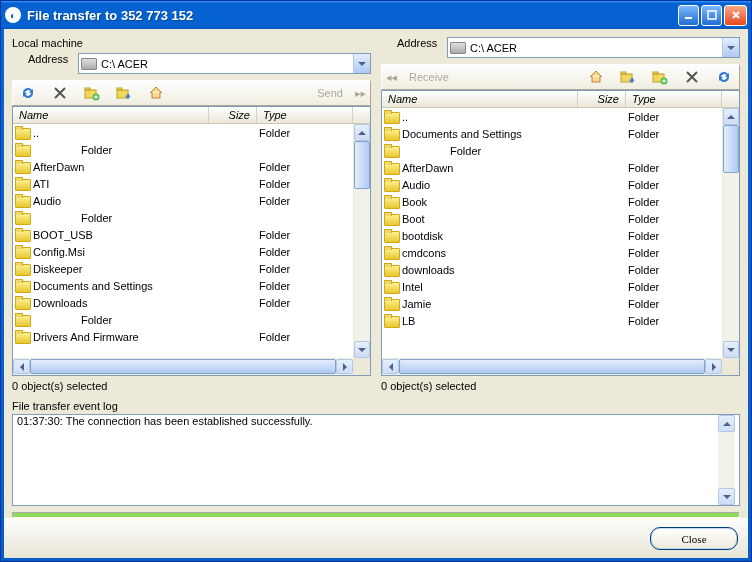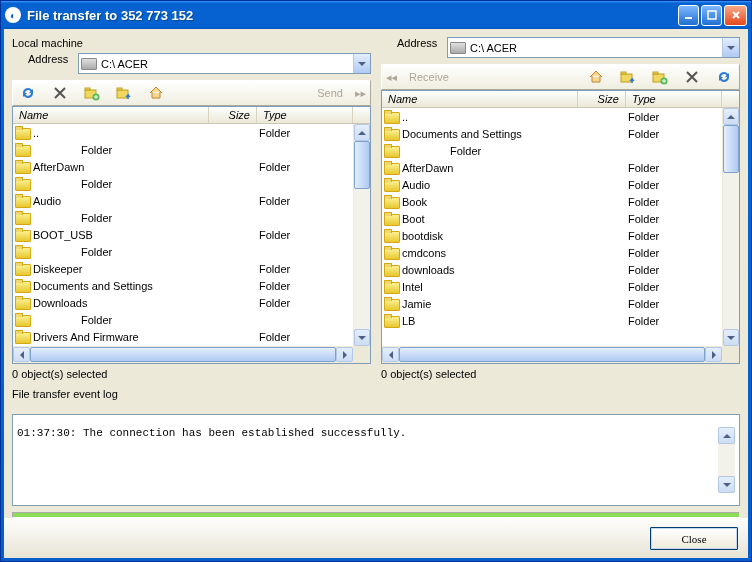--- a/index.html
+++ b/index.html
@@ -46,28 +46,28 @@
 .vscroll { width: 17px; background: #f0eee2; display: flex; flex-direction: column; border-left: 1px solid #ece9d8; }
 .sb-btn { height: 17px; background: linear-gradient(#e4eefd, #cdddf3); border: 1px solid #b4c7e5; border-radius: 2px; display: flex; align-items: center; justify-content: center; cursor: pointer; }
 .sb-thumb { background: linear-gradient(90deg, #e4eefd, #afc9f3); border: 1px solid #7da2ce; border-radius: 2px; margin: 0; }
 .sb-track { flex: 1; background: #f3f2ea; }
 .hscroll { height: 17px; display: flex; background: #f0eee2; border-top: 1px solid #ece9d8; flex-shrink: 0; }
 .hscroll .sb-btn { width: 17px; height: 15px; }
 .hscroll .sb-thumb { flex: 1; background: linear-gradient(#e4eefd, #afc9f3); height: 15px; }
 .hscroll .corner { width: 17px; background: #ece9d8; }
 .status-text { padding: 4px 0 6px 0; }
 .logarea { padding: 0 8px 6px 8px; }
-.log-label { margin-bottom: 14px; }
-.log-box { height: 92px; border: 1px solid #7f9db9; background: #fff; padding: 12px 4px; display: flex; font-family: Liberation Mono, monospace; }
+.log-label { margin-bottom: 2px; }
+.log-box { height: 92px; border: 1px solid #7f9db9; background: #fff; padding: 0 4px; display: flex; }
 .log-content { flex: 1; }
 .log-sv { width: 17px; background: #f3f2ea; display: flex; flex-direction: column; }
 .progressbar { height: 6px; background: #ece9d8; border: 1px inset #fff; margin: 0 8px; position: relative; }
 .progressbar::before { content: ''; position: absolute; inset: 0; background: #8cdd55; }
 .bottombar { height: 40px; background: linear-gradient(#fdfdfc, #e7e4d5); display: flex; align-items: center; justify-content: flex-end; padding: 0 10px; border-top: 1px solid #fff; }
-.close-btn { width: 88px; height: 23px; background: linear-gradient(#fff, #eeebda); border: 1px solid #003c74; border-radius: 1px; cursor: pointer; font-family: Tahoma; font-size: 11px; box-shadow: inset 0 0 0 1px #c2d7f2; }
+.close-btn { width: 88px; height: 23px; background: linear-gradient(#fff, #eeebda); border: 1px solid #003c74; border-radius: 10px; cursor: pointer; font-family: Tahoma; font-size: 11px; box-shadow: inset 0 0 0 1px #c2d7f2; }
 .tri { width: 0; height: 0; }
 .tri.down { border-left: 4px solid transparent; border-right: 4px solid transparent; border-top: 4px solid #4d6185; }
 .tri.up { border-left: 4px solid transparent; border-right: 4px solid transparent; border-bottom: 4px solid #4d6185; }
 .tri.left { border-top: 4px solid transparent; border-bottom: 4px solid transparent; border-right: 4px solid #4d6185; }
 .tri.right { border-top: 4px solid transparent; border-bottom: 4px solid transparent; border-left: 4px solid #4d6185; }
 </style>
 </head>
 <body>
 
 <div class="window">
@@ -166,20 +166,21 @@
                   <div class="tp">Folder</div>
                 </div>
                 <div class="row">
                   <div class="foldericon"></div>
                   <div class="nm">AfterDawn</div>
                   <div class="sz"></div>
                   <div class="tp">Folder</div>
                 </div>
                 <div class="row">
                   <div class="foldericon"></div>
+                  <div class="nm">ATI</div>
                   <div class="sz"></div>
                   <div class="tp">Folder</div>
                 </div>
                 <div class="row">
                   <div class="foldericon"></div>
                   <div class="nm">Audio</div>
                   <div class="sz"></div>
                   <div class="tp">Folder</div>
                 </div>
                 <div class="row">
@@ -188,20 +189,21 @@
                   <div class="tp">Folder</div>
                 </div>
                 <div class="row">
                   <div class="foldericon"></div>
                   <div class="nm">BOOT_USB</div>
                   <div class="sz"></div>
                   <div class="tp">Folder</div>
                 </div>
                 <div class="row">
                   <div class="foldericon"></div>
+                  <div class="nm">Config.Msi</div>
                   <div class="sz"></div>
                   <div class="tp">Folder</div>
                 </div>
                 <div class="row">
                   <div class="foldericon"></div>
                   <div class="nm">Diskeeper</div>
                   <div class="sz"></div>
                   <div class="tp">Folder</div>
                 </div>
                 <div class="row">

